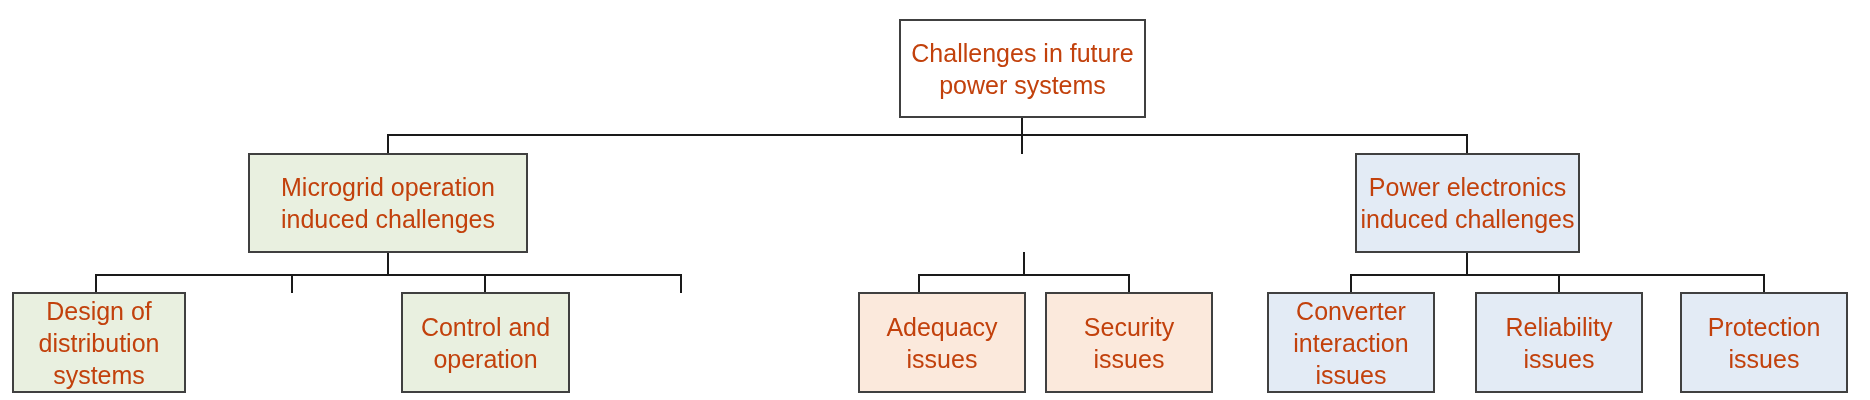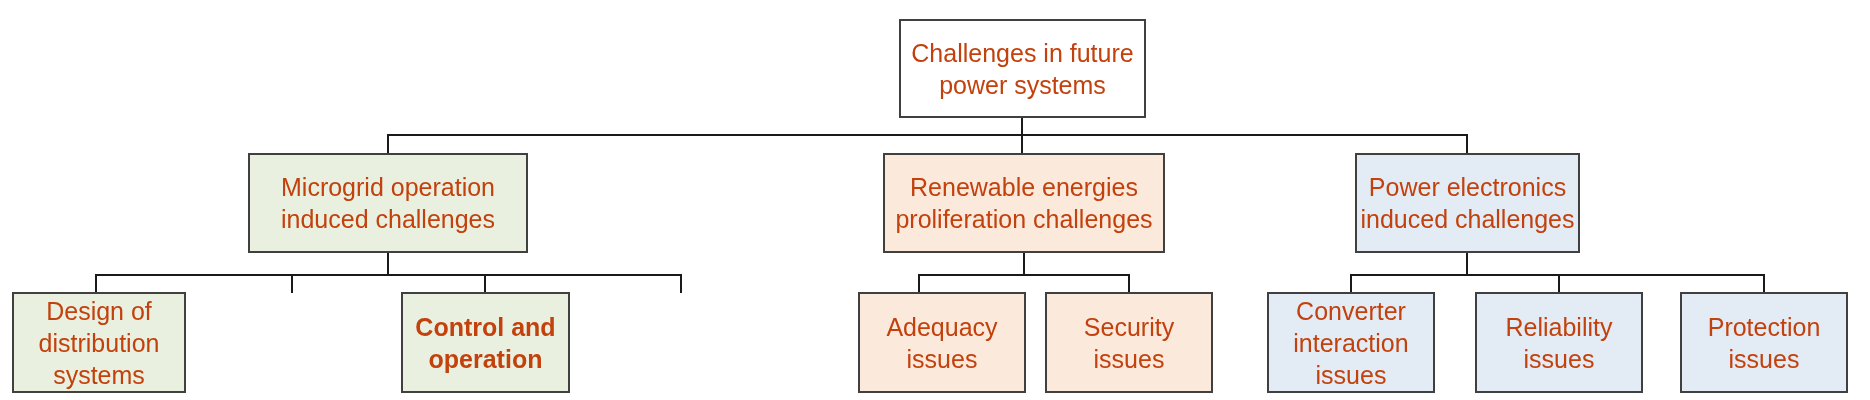--- a/index.html
+++ b/index.html
@@ -87,29 +87,27 @@
   <div class="line rail-2b" style="background: rgb(26, 26, 26);"></div>
   <div class="line d-l7" style="background: rgb(26, 26, 26);"></div>
   <div class="line d-l8" style="background: rgb(26, 26, 26);"></div>
   <div class="line d-l9" style="background: rgb(26, 26, 26);"></div>
 
   <div class="node n-root" style="background: rgb(255, 255, 255); border-color: rgb(64, 64, 64);">Challenges in future
 power systems</div>
 
   <div class="node n-b1" style="background: rgb(233, 240, 224); border-color: rgb(64, 64, 64);">Microgrid operation
 induced challenges</div>
-  <div class="node n-b2" style="background: rgb(251, 233, 220); border-color: rgb(64, 64, 64);">Renewable energies
-proliferation challenges</div>
   <div class="node n-b3" style="background: rgb(227, 235, 245); border-color: rgb(64, 64, 64);">Power electronics
 induced challenges</div>
 
   <div class="node leaf n-l1" style="background: rgb(233, 240, 224); border-color: rgb(64, 64, 64);">Design of
 distribution
 systems</div>
-  <div class="node leaf n-l3" style="background: rgb(233, 240, 224); border-color: rgb(64, 64, 64); font-weight: bold;">Control and
+  <div class="node leaf n-l3" style="background: rgb(233, 240, 224); border-color: rgb(64, 64, 64);">Control and
 operation</div>
 
   <div class="node leaf n-l5" style="background: rgb(251, 233, 220); border-color: rgb(64, 64, 64); margin-left: 23px;">Adequacy
 issues</div>
   <div class="node leaf n-l6" style="background: rgb(251, 233, 220); border-color: rgb(64, 64, 64);">Security
 issues</div>
 
   <div class="node leaf n-l7" style="background: rgb(227, 235, 245); border-color: rgb(64, 64, 64);">Converter
 interaction
 issues</div>

